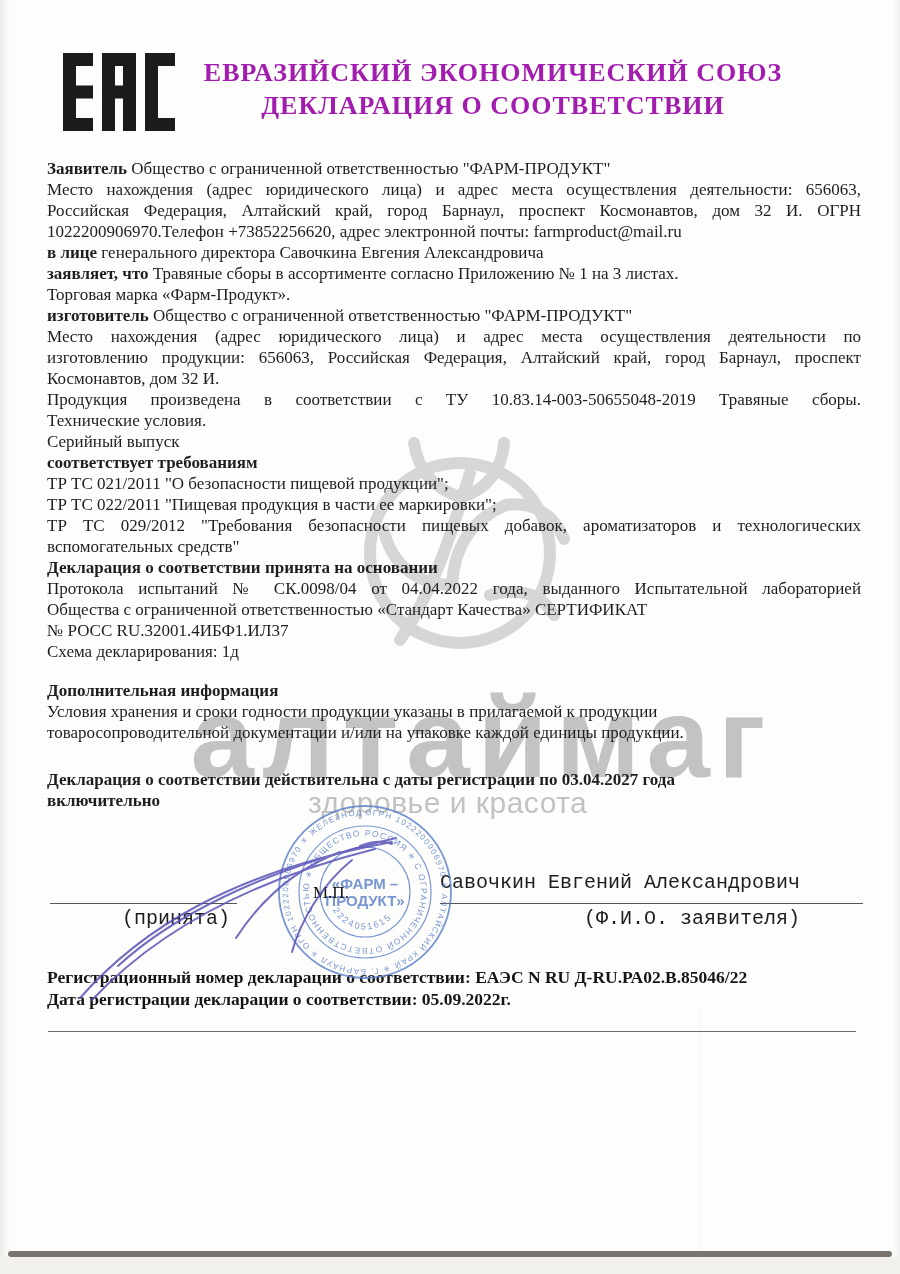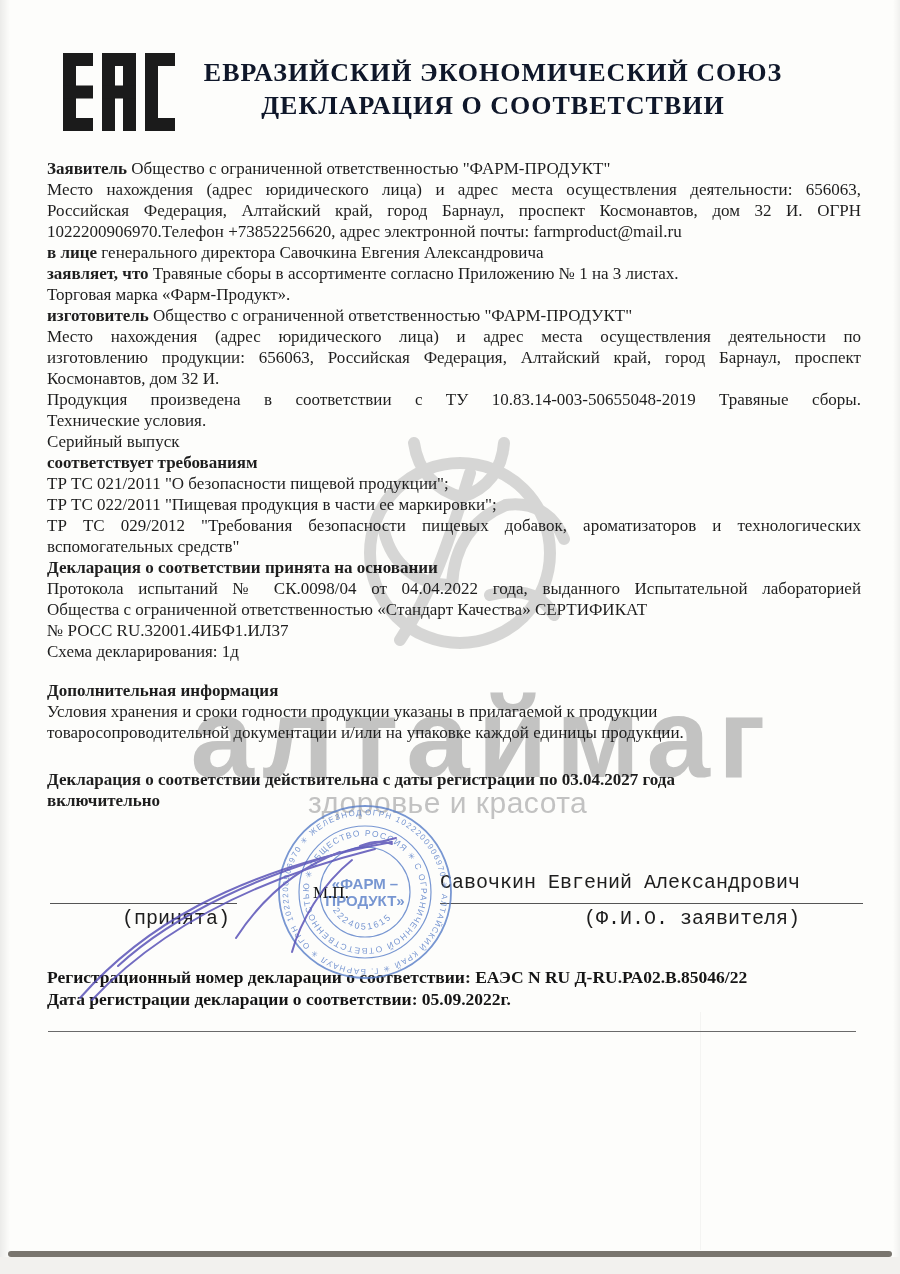--- a/index.html
+++ b/index.html
@@ -11,21 +11,21 @@
   .edge-right{position:absolute;right:0;top:0;width:7px;height:100%;
              background:linear-gradient(to left,rgba(0,0,0,.05),rgba(0,0,0,0));}
   .edge-bottom-bar{position:absolute;left:8px;right:8px;top:1251px;height:6px;
              background:#57534b;border-radius:3px;opacity:.8;}
   .edge-bottom-strip{position:absolute;left:0;right:0;top:1257px;height:17px;background:#f2f1ee;}
   .crease{position:absolute;left:700px;top:1012px;width:1px;height:238px;background:rgba(0,0,0,.035);}
 
   
   .eac{position:absolute;left:63px;top:53px;}
   .title{position:absolute;left:130px;top:56px;width:726px;text-align:center;
-         font-weight:bold;font-size:26px;line-height:33px;letter-spacing:1px;color:#0f172a;}
+         font-weight:bold;font-size:26px;line-height:33px;letter-spacing:1px;color:#a21caf;}
 
   
   .wm-logo{position:absolute;left:340px;top:435px;z-index:1;}
   .wm-brand{position:absolute;left:148px;top:688px;width:668px;z-index:1;text-align:center;
             font-family:"Liberation Sans",sans-serif;font-weight:bold;font-size:114px;line-height:100px;
             letter-spacing:8px;color:rgba(138,138,138,.5);white-space:nowrap;}
   .wm-tagline{position:absolute;left:308px;top:786px;width:300px;z-index:1;
             font-family:"Liberation Sans",sans-serif;font-size:30px;letter-spacing:.5px;
             color:rgba(158,158,158,.62);white-space:nowrap;}
 

